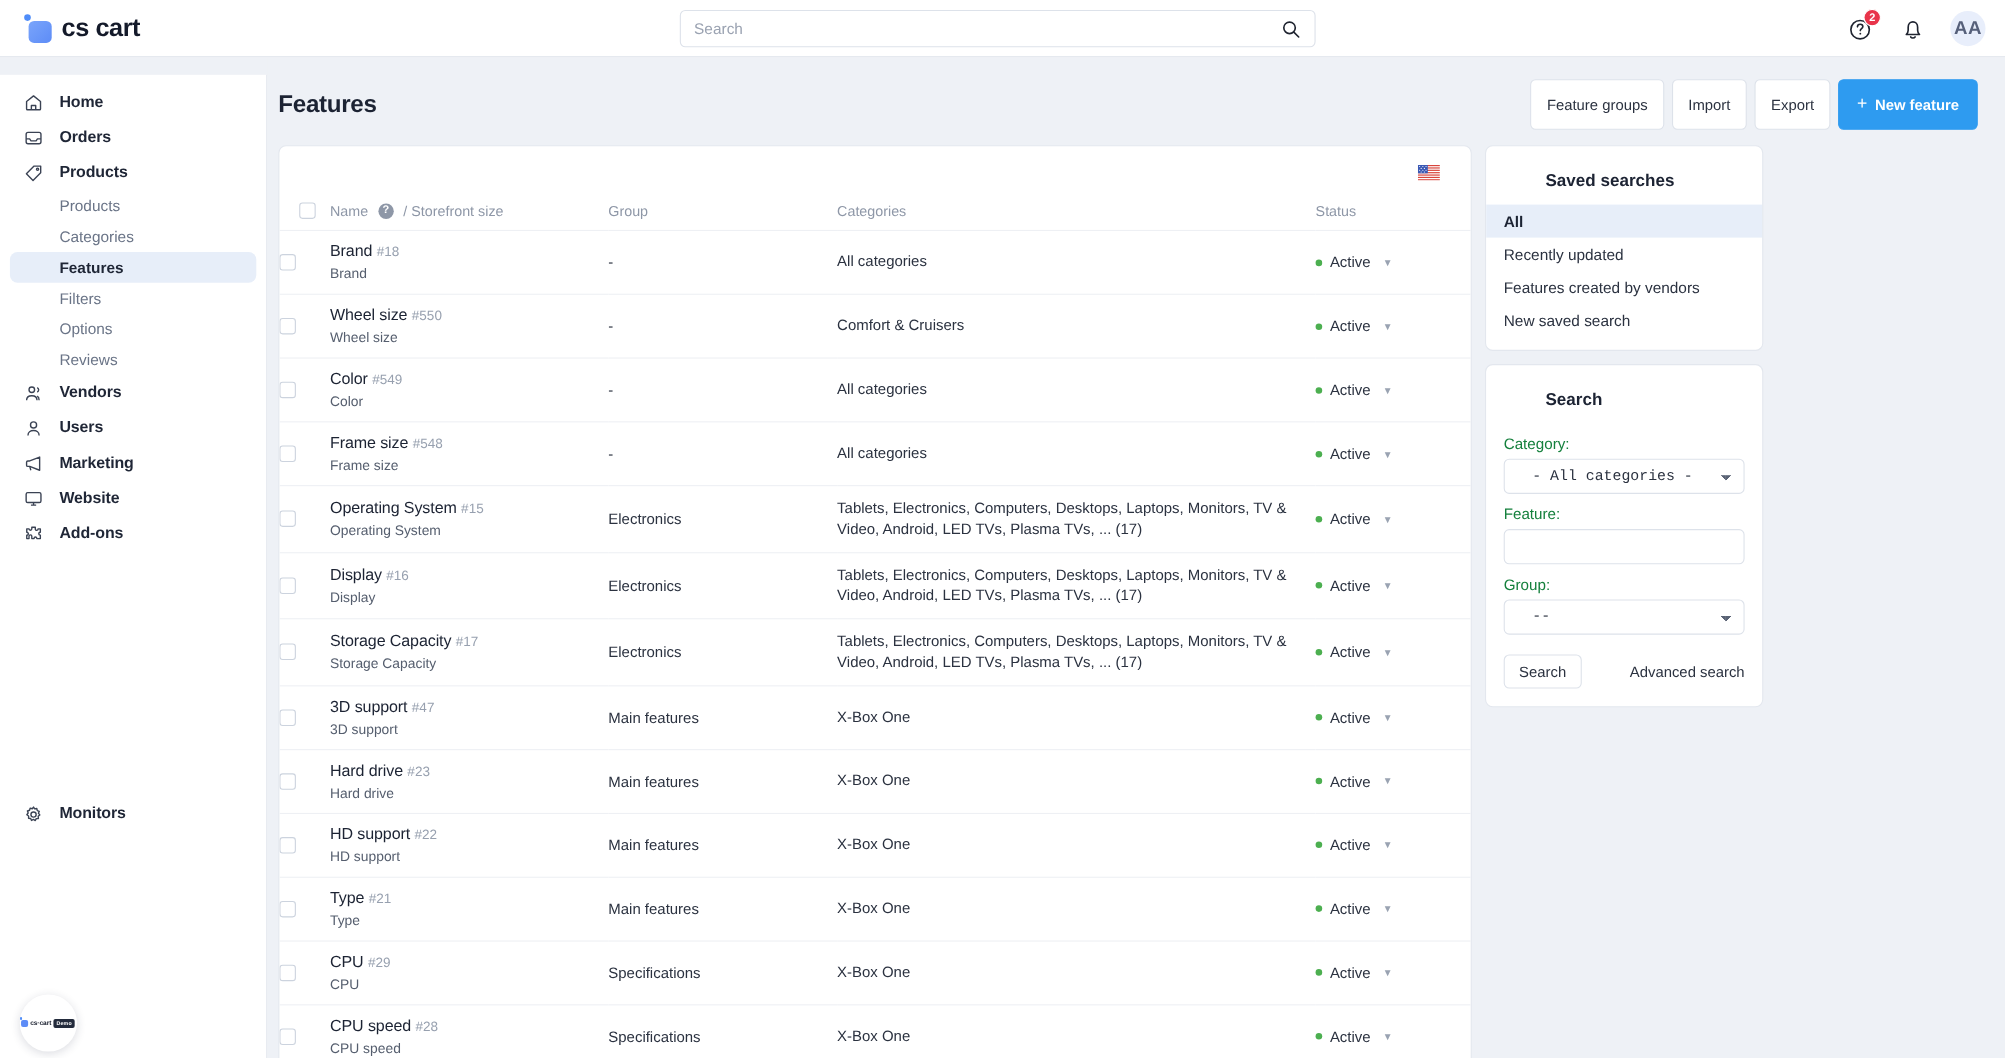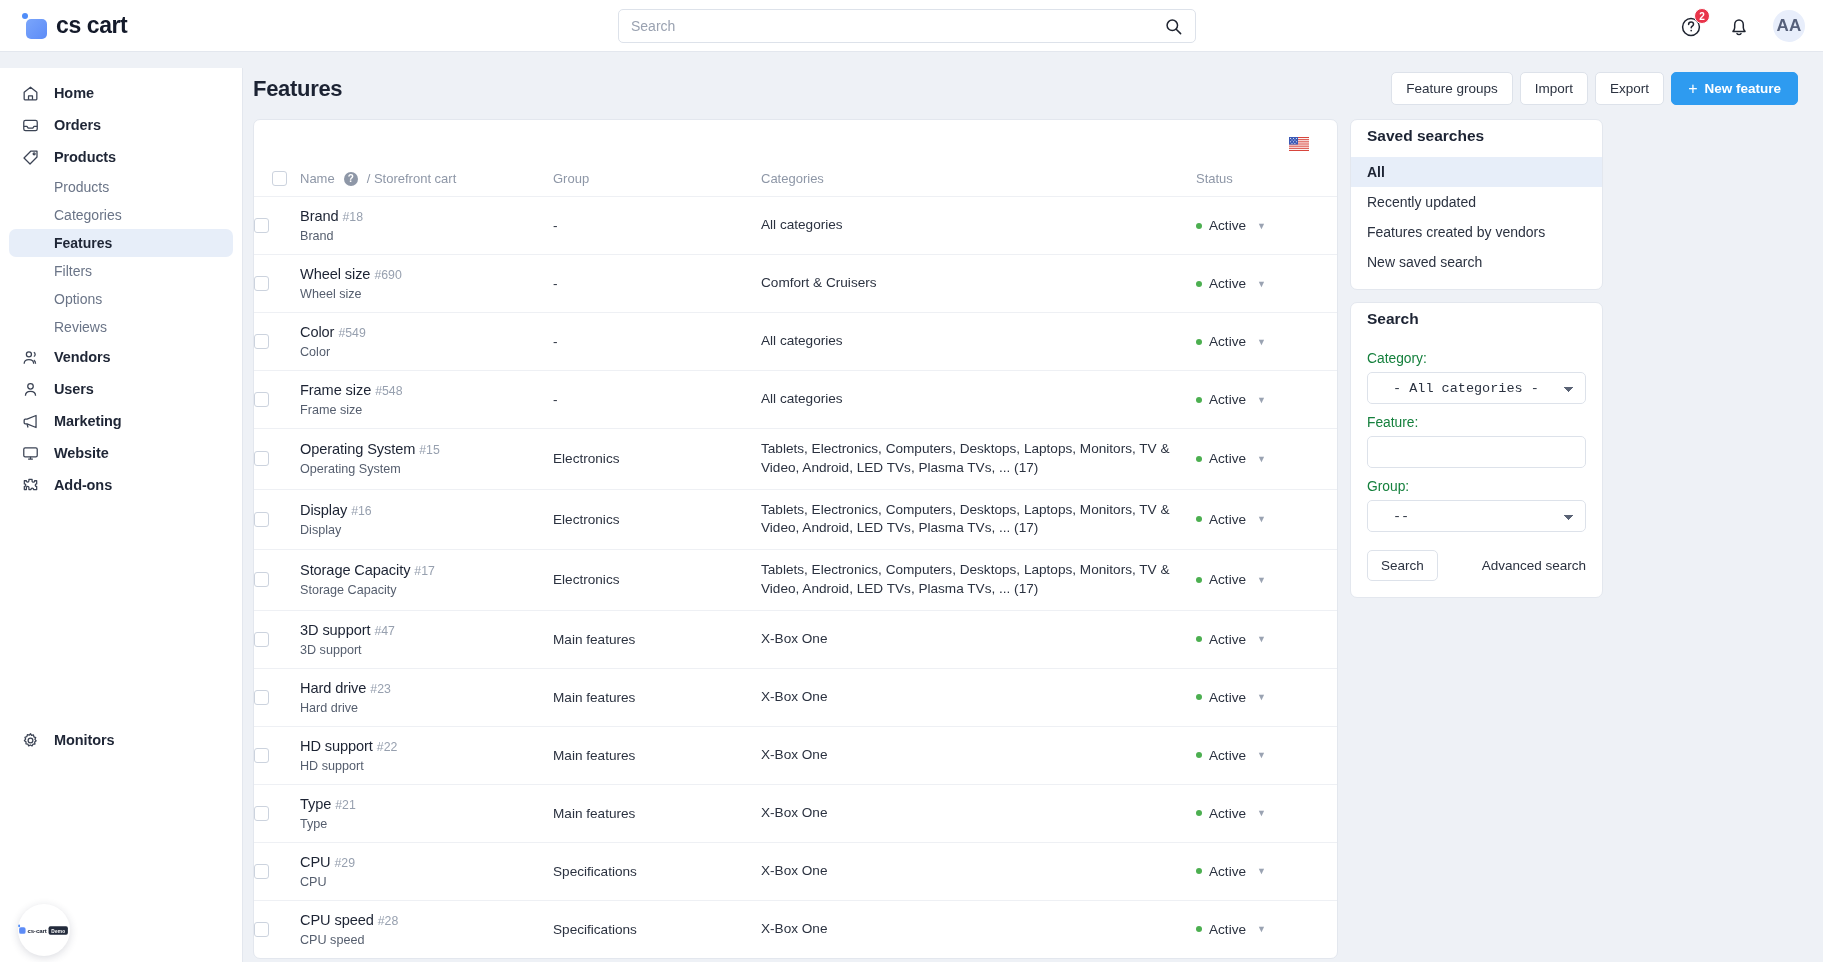--- a/index.html
+++ b/index.html
@@ -202,21 +202,21 @@
     padding: 20px 25px 14px 10px;
   }
   .page-title {
     font-size: 22px;
     font-weight: 700;
     color: #1c2333;
     letter-spacing: -0.3px;
   }
   .head-actions { display: flex; align-items: center; gap: 7px; }
   .btn {
-    height: 33px;
+    height: 46px;
     padding: 0 14px;
     border-radius: 5px;
     border: 1px solid #dde2ea;
     background: #fff;
     color: #2b3240;
     font-size: 13.5px;
     font-family: "Liberation Sans", sans-serif;
     display: flex;
     align-items: center;
     cursor: pointer;
@@ -304,21 +304,22 @@
   .panel {
     background: #fff;
     border: 1px solid #e3e7ee;
     border-radius: 7px;
     overflow: hidden;
   }
   .panel-title {
     font-size: 15.5px;
     font-weight: 700;
     color: #1c2333;
-    padding: 7px 16px 12px 16px;
+    padding: 23px 16px 12px 16px;
+    margin-left: 38px;
   }
   .ss-item {
     padding: 7px 16px;
     font-size: 14px;
     color: #2b3240;
     cursor: pointer;
   }
   .ss-item.active { background: #e7eef9; font-weight: 700; color: #1c2333; }
   .ss-pad { height: 12px; }
 
@@ -565,21 +566,21 @@
       <table class="ftable">
         <thead>
           <tr>
             <th class="th-cb">
               <span class="cb"></span>
             </th>
             <th class="th-name">
               <span class="namehead">
                 <span>Name</span>
                 <span class="qmark">?</span>
-                <span class="slashtxt">/ Storefront cart</span>
+                <span class="slashtxt">/ Storefront size</span>
               </span>
             </th>
             <th class="th-group">Group</th>
             <th class="th-cats">Categories</th>
             <th class="th-status">Status</th>
           </tr>
         </thead>
         <tbody>
             <tr>
               <td class="c-cb">
@@ -597,21 +598,21 @@
                   <span class="status-txt">Active</span>
                   <span class="caret">▼</span>
                 </div>
               </td>
             </tr>
             <tr>
               <td class="c-cb">
                 <span class="cb"></span>
               </td>
               <td>
-                <div><span class="f-name">Wheel size</span><span class="f-id">#690</span></div>
+                <div><span class="f-name">Wheel size</span><span class="f-id">#550</span></div>
                 <div class="f-sub">Wheel size</div>
               </td>
               <td>-</td>
               <td class="cats">Comfort &amp; Cruisers</td>
               <td>
                 <div class="status-cell">
                   <span class="dot"></span>
                   <span class="status-txt">Active</span>
                   <span class="caret">▼</span>
                 </div>

